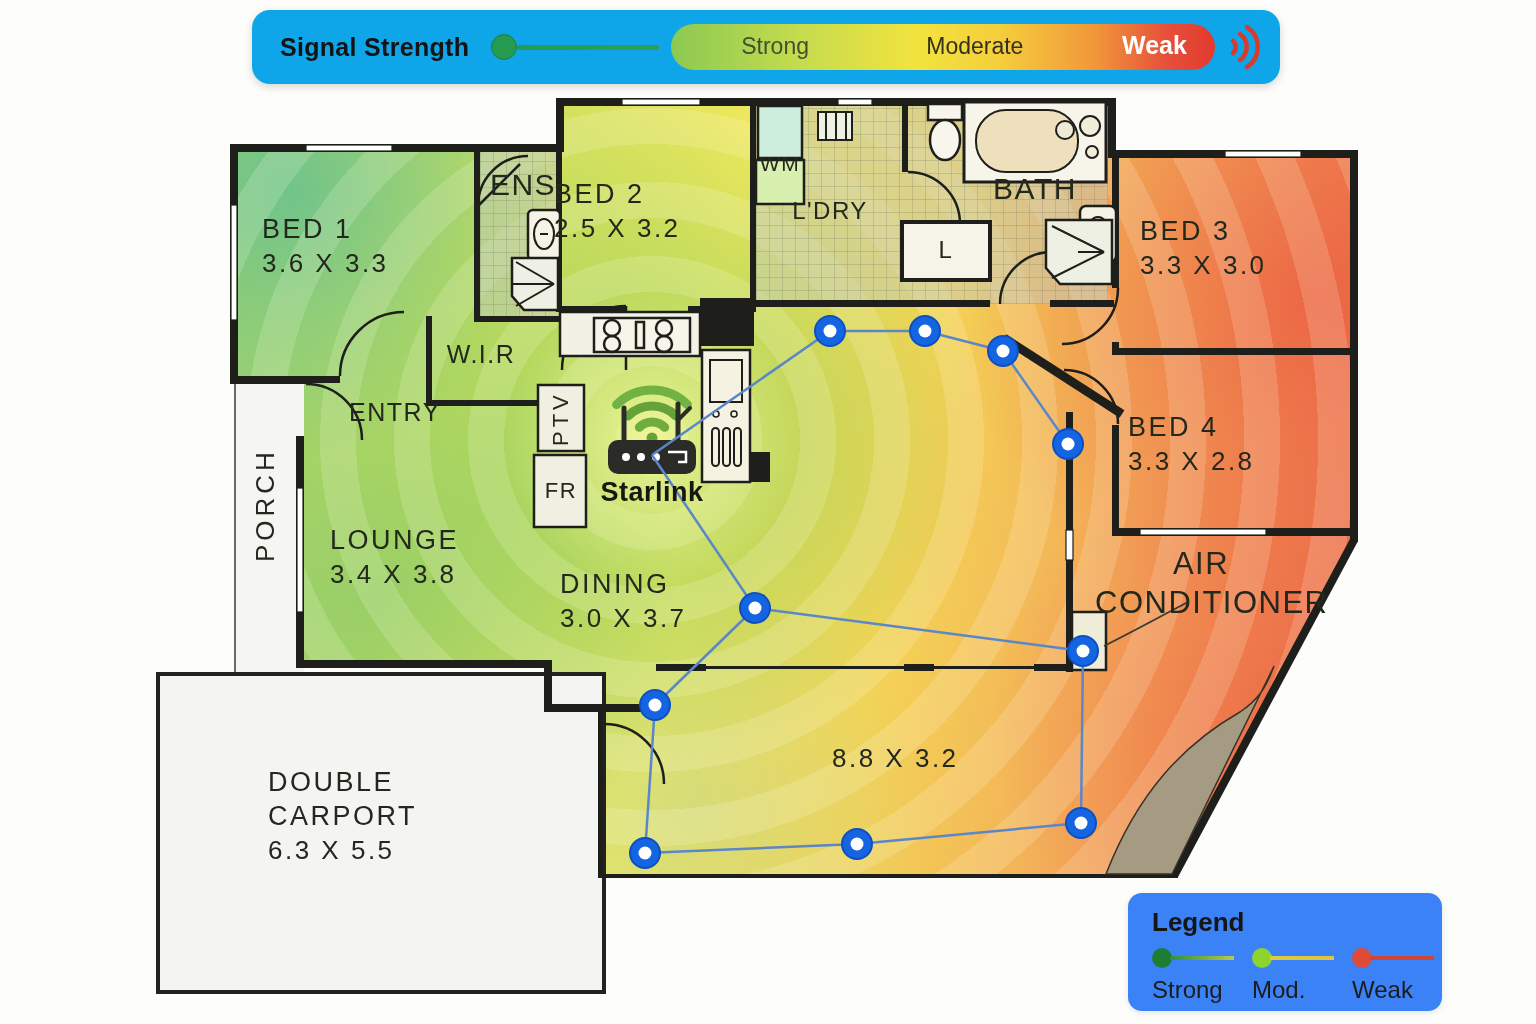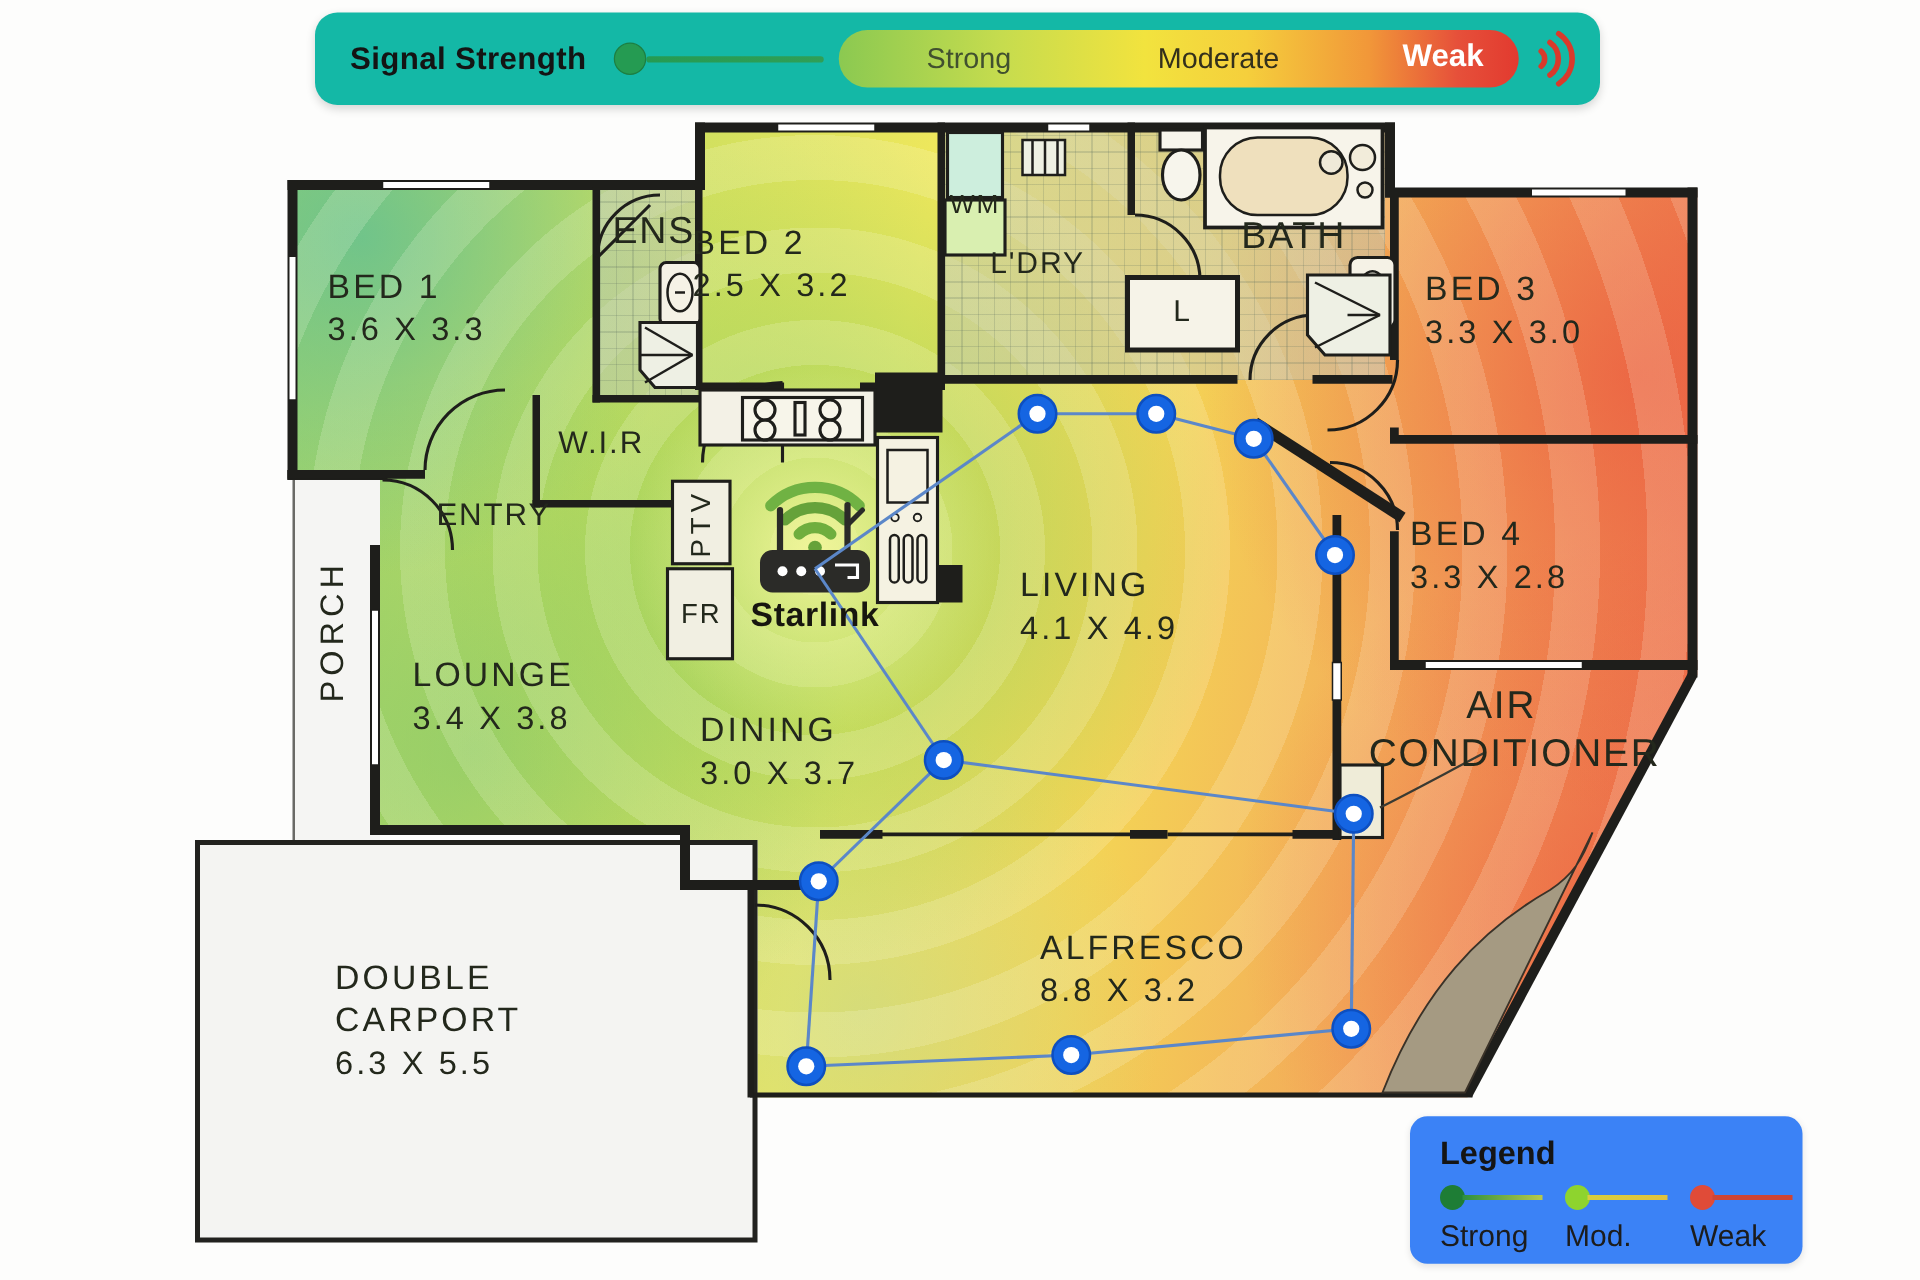--- a/index.html
+++ b/index.html
@@ -51,21 +51,21 @@
   .lbl-porch{left:250px;top:440px;height:130px;font-size:26px;}
   .lbl-ldry{left:775px;top:197px;width:110px;font-size:24px;}
   .lbl-bath{left:985px;top:172px;width:100px;font-size:30px;}
   .lbl-wm{left:757px;top:152px;width:46px;font-size:21px;}
   .lbl-linen{left:928px;top:236px;width:36px;font-size:24px;}
   .lbl-ptv{left:548px;top:388px;height:62px;font-size:22px;}
   .lbl-fr{left:540px;top:478px;width:42px;font-size:22px;}
   .lbl-starlink{left:572px;top:477px;width:160px;font-size:27px;font-weight:700;color:#17160f;letter-spacing:.5px;}
 
   
-  .signal-bar{position:absolute;left:252px;top:10px;width:1028px;height:74px;background:#14b8a6;border-radius:18px;
+  .signal-bar{position:absolute;left:252px;top:10px;width:1028px;height:74px;background:#0ea5e9;border-radius:18px;
     box-shadow:0 3px 8px rgba(0,0,0,.16);display:flex;align-items:center;padding:0 16px 0 28px;box-sizing:border-box;}
   .signal-title{font-size:25px;font-weight:700;color:#141414;letter-spacing:.3px;white-space:nowrap;}
   .slider{display:flex;align-items:center;margin-left:22px;}
   .slider-dot{width:24px;height:24px;border-radius:50%;background:#259b52;border:1px solid #1d7f42;}
   .slider-line{width:142px;height:5px;background:linear-gradient(90deg,#259b52,#2f9f56);border-radius:3px;}
   .grad-pill{position:relative;margin-left:12px;width:582px;height:46px;border-radius:23px;
     background:linear-gradient(90deg,#8bc951 0%,#c6dc4e 24%,#f2e33e 45%,#f5cf3c 60%,#f19739 78%,#e6503a 91%,#e23a2f 100%);}
   .grad-pill .g-strong{position:absolute;left:70px;top:9px;font-size:23px;color:#41502f;}
   .grad-pill .g-moderate{position:absolute;left:255px;top:9px;font-size:23px;color:#33301c;}
   .grad-pill .g-weak{position:absolute;right:28px;top:7px;font-size:25px;font-weight:700;color:#ffffff;}
@@ -318,34 +318,29 @@
       <div class="dm">2.5 X 3.2</div>
     </div>
   <div class="rlabel lbl-bed3 noselect">
     <div class="nm">BED 3</div>
       <div class="dm">3.3 X 3.0</div>
     </div>
   <div class="rlabel lbl-bed4 noselect">
     <div class="nm">BED 4</div>
       <div class="dm">3.3 X 2.8</div>
     </div>
-  <div class="rlabel lbl-living noselect">
-    <div class="nm">LIVING</div>
-      <div class="dm">4.1 X 4.9</div>
-    </div>
   <div class="rlabel lbl-dining noselect">
     <div class="nm">DINING</div>
       <div class="dm">3.0 X 3.7</div>
     </div>
   <div class="rlabel lbl-lounge noselect">
     <div class="nm">LOUNGE</div>
       <div class="dm">3.4 X 3.8</div>
     </div>
   <div class="rlabel lbl-alfresco noselect">
-    <div class="nm">ALFRESCO</div>
       <div class="dm">8.8 X 3.2</div>
     </div>
   <div class="rlabel lbl-carport noselect">
     <div class="nm">DOUBLE CARPORT</div>
       <div class="dm">6.3 X 5.5</div>
     </div>
 
   <div class="slabel lbl-aircon noselect">AIR CONDITIONER</div>
   <div class="slabel lbl-ens noselect">ENS</div>
   <div class="slabel lbl-wir noselect">W.I.R</div>

